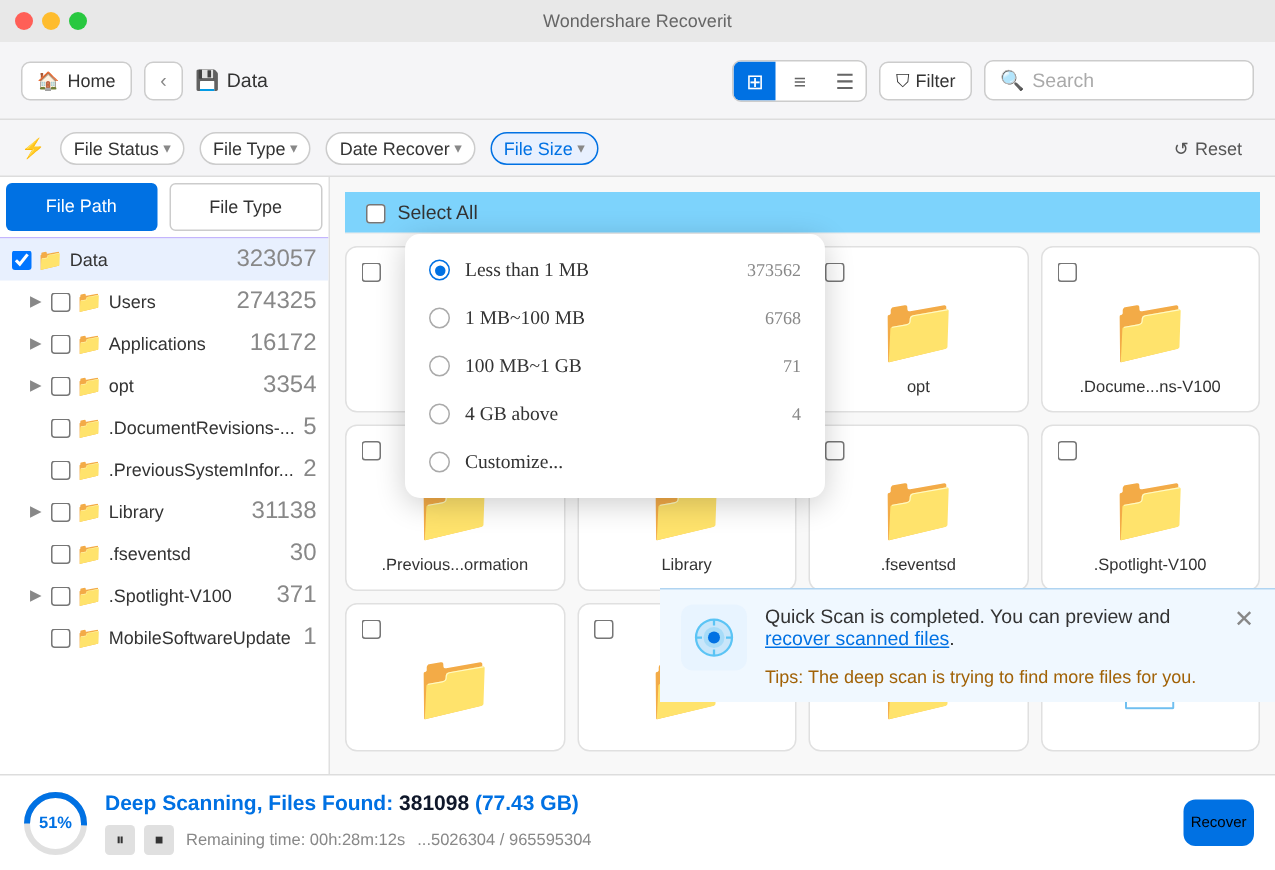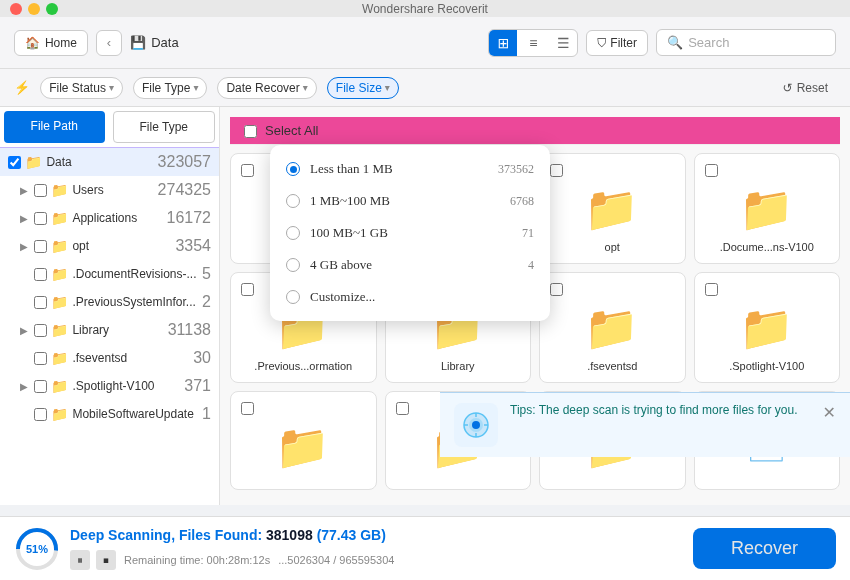--- a/index.html
+++ b/index.html
@@ -1,19 +1,19 @@
 <!DOCTYPE html>
 <html><head>
   <meta charset="utf-8">
   <style>
     * { box-sizing: border-box; margin: 0; padding: 0; }
     body { font-family: -apple-system, BlinkMacSystemFont, 'Segoe UI', sans-serif; background: #f0f2f5; width: 850px; height: 580px; overflow: hidden; font-size: 13px; color: #333; }
 
     
-    .titlebar { height: 17px; background: #e8e8e8; display: flex; align-items: center; justify-content: center; position: relative; }
+    .titlebar { height: 28px; background: #e8e8e8; display: flex; align-items: center; justify-content: center; position: relative; }
     .titlebar-buttons { position: absolute; left: 10px; display: flex; gap: 6px; }
     .titlebar-btn { width: 12px; height: 12px; border-radius: 50%; }
     .btn-red { background: #ff5f57; }
     .btn-yellow { background: #febc2e; }
     .btn-green { background: #28c840; }
     .titlebar-title { font-size: 12px; color: #666; }
 
     
     .topnav { height: 52px; background: #f5f5f7; border-bottom: 1px solid #ddd; display: flex; align-items: center; padding: 0 14px; gap: 8px; }
     .nav-home-btn { display: flex; align-items: center; gap: 5px; padding: 5px 10px; border: 1px solid #ccc; border-radius: 6px; background: white; cursor: pointer; font-size: 12px; color: #333; }
@@ -59,43 +59,43 @@
     .folder-label { font-size: 11px; color: #333; text-align: center; word-break: break-word; }
     .file-checkbox { width: 13px; height: 13px; }
     .dropdown-menu { position: absolute; top: 0; left: 50px; width: 280px; background: white; border-radius: 10px; box-shadow: 0 4px 20px rgba(0,0,0,0.2); padding: 8px 0; z-index: 20; }
     .dropdown-item { display: flex; align-items: center; padding: 8px 16px; cursor: pointer; font-size: 13px; color: #333; }
     .dropdown-item .radio { width: 14px; height: 14px; border-radius: 50%; border: 1.5px solid #aaa; margin-right: 10px; display: flex; align-items: center; justify-content: center; }
     .dropdown-item .radio.checked { border-color: #0071e3; }
     .dropdown-item .radio.checked::after { content: ''; width: 7px; height: 7px; border-radius: 50%; background: #0071e3; }
     .dropdown-item .count { margin-left: auto; color: #888; font-size: 12px; }
 
     
-    .select-all-row { display: flex; align-items: flex-end; padding: 6px 14px; gap: 8px; background: #ec4899; border-bottom: 1px solid #eee; }
+    .select-all-row { display: flex; align-items: flex-end; padding: 6px 14px; gap: 8px; background: #7dd3fc; border-bottom: 1px solid #eee; }
 
     
     .bottom-notification { position: absolute; bottom: 48px; left: 220px; right: 0; background: #f0f8ff; border-top: 1px solid #b0d4f1; padding: 10px 14px; display: flex; align-items: flex-start; gap: 12px; }
     .notif-icon { width: 44px; height: 44px; background: #e8f4ff; border-radius: 8px; display: flex; align-items: center; justify-content: center; font-size: 20px; flex-shrink: 0; }
     .notif-text { flex: 1; }
     .notif-title { font-size: 13px; color: #333; }
     .notif-link { color: #0071e3; text-decoration: underline; cursor: pointer; }
-    .notif-subtitle { font-size: 12px; color: #0f766e; margin-top: 0; }
+    .notif-subtitle { font-size: 12px; color: #a16207; margin-top: 11px; }
     .notif-close { cursor: pointer; color: #888; font-size: 16px; margin-left: auto; }
 
     
     .statusbar { height: 64px; background: white; border-top: 1px solid #ddd; display: flex; align-items: center; padding: 0 14px; gap: 10px; position: absolute; bottom: 0; left: 0; right: 0; }
     .progress-circle { width: 46px; height: 46px; position: relative; flex-shrink: 0; }
     .progress-circle svg { transform: rotate(-90deg); }
     .progress-text { position: absolute; top: 50%; left: 50%; transform: translate(-50%, -50%); font-size: 11px; font-weight: bold; color: #0071e3; }
     .status-info { flex: 1; }
     .status-title { font-size: 14px; font-weight: 500; color: #333; }
     .status-title span { color: #0071e3; font-weight: bold; }
     .status-controls { display: flex; gap: 6px; align-items: center; margin-top: 4px; }
     .status-ctrl-btn { width: 20px; height: 20px; background: #e0e0e0; border-radius: 3px; display: flex; align-items: center; justify-content: center; font-size: 11px; cursor: pointer; }
     .status-subtext { font-size: 11px; color: #888; margin-top: 3px; }
-    .recover-btn { background: #0071e3; color: #e5e5e5; border: none; padding: 10px 38px; border-radius: 8px; font-size: 18px; cursor: pointer; font-weight: 500; }
+    .recover-btn { background: #0071e3; color: #000000; border: none; padding: 10px 5px; border-radius: 8px; font-size: 10px; cursor: pointer; font-weight: 500; }
 
     .folder-color { color: #5bc4f5; }
   </style>
 </head>
 <body>
 
 <div class="titlebar">
   <div class="titlebar-buttons">
     <div class="titlebar-btn btn-red"></div>
     <div class="titlebar-btn btn-yellow"></div>
@@ -361,20 +361,23 @@
     <div class="bottom-notification">
       <div class="notif-icon">
         <svg width="28" height="28" viewBox="0 0 28 28" fill="none">
           <circle cx="14" cy="14" r="12" fill="#c8e6fa" stroke="#5bc4f5" stroke-width="1.5"></circle>
           <circle cx="14" cy="14" r="7" fill="#5bc4f5" opacity="0.3"></circle>
           <circle cx="14" cy="14" r="4" fill="#0071e3"></circle>
           <path d="M14 6 L14 2 M14 26 L14 22 M6 14 L2 14 M26 14 L22 14" stroke="#5bc4f5" stroke-width="1.5"></path>
         </svg>
       </div>
       <div class="notif-text">
+        <div class="notif-title">
+          <span>Quick Scan is completed. You can preview and </span><span class="notif-link">recover scanned files</span><span>.</span>
+        </div>
         <div class="notif-subtitle">Tips: The deep scan is trying to find more files for you.</div>
       </div>
       <span class="notif-close">✕</span>
     </div>
   </div>
 </div>
 
 <div class="statusbar">
   <div class="progress-circle">
     <svg width="46" height="46" viewBox="0 0 46 46">

